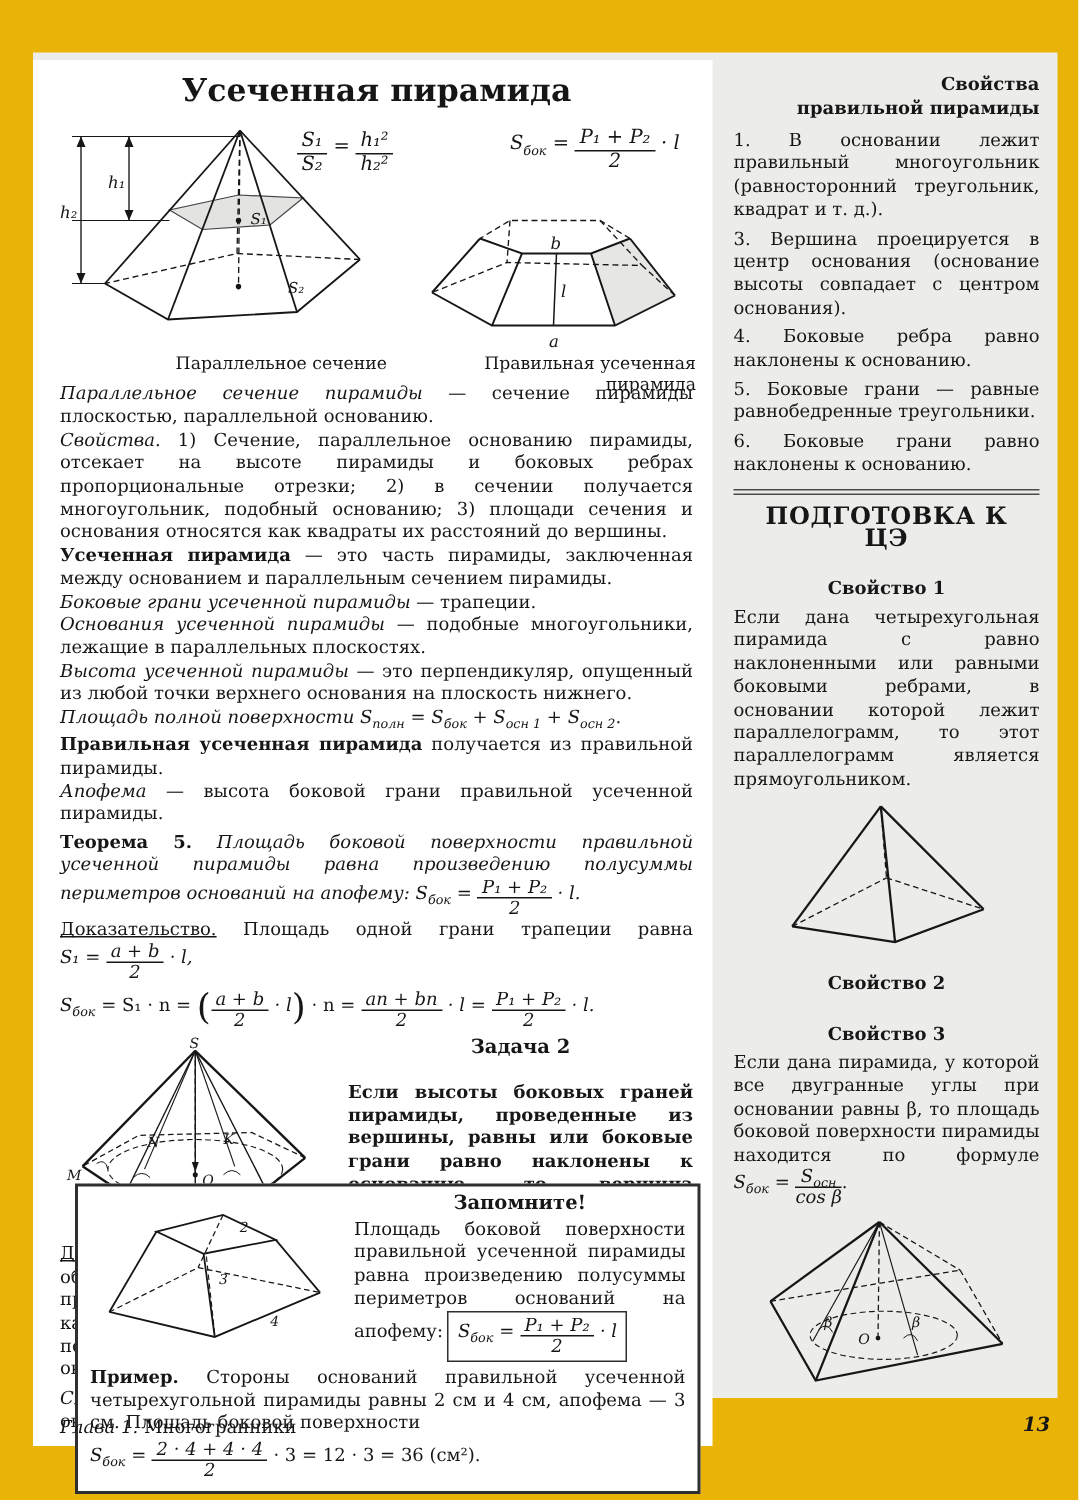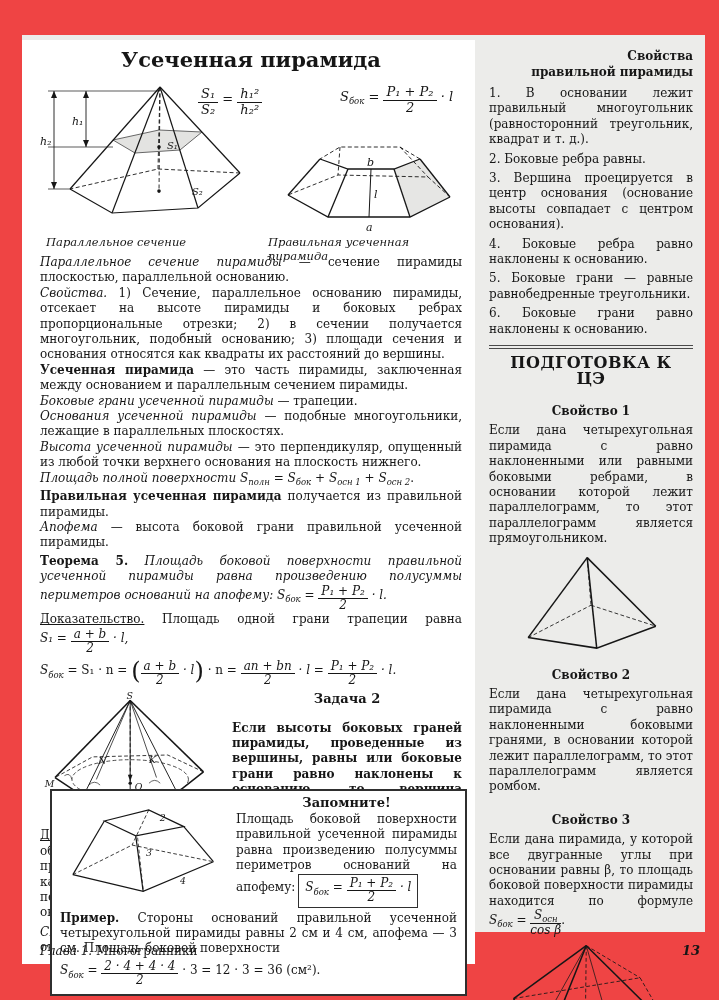--- a/index.html
+++ b/index.html
@@ -1,23 +1,23 @@
 <!DOCTYPE html>
 <html><head>
 <meta charset="utf-8">
 <style>
   html,body{margin:0;padding:0;background:#fff;}
-  .page{position:relative;width:719px;height:1000px;background:#ef4444;
+  .page{position:relative;width:719px;height:1000px;background:#eab308;
         font-family:"DejaVu Serif",serif;color:#161616;overflow:hidden;}
   .panel{position:absolute;left:22px;top:35px;width:683px;height:897px;background:#ececea;}
   .maincol{position:absolute;left:22px;top:40px;width:453px;min-height:742px;background:#fff;
            box-sizing:border-box;padding:5px 13px 8px 18px;}
   .title{font-size:21px;font-weight:bold;text-align:center;margin:2px 0 7px;}
   .figrow{position:relative;height:176px;}
-  .cap{position:absolute;font-style:italic;font-size:11.5px;text-align:left;}
+  .cap{position:absolute;font-size:11.5px;text-align:right;}
   .cap1{left:6px;top:156px;width:212px;}
   .cap2{left:228px;top:156px;width:196px;}
   .f-ratio{position:absolute;left:158px;top:8px;font-size:13px;}
   .f-sbok-top{position:absolute;left:300px;top:6px;font-size:13px;}
   .math{white-space:nowrap;}
   .mi{font-style:italic;}
   .ms{font-size:8.5px;font-style:italic;line-height:0;}
   .frac{display:inline-block;vertical-align:-0.85em;text-align:center;line-height:1.12;font-style:italic;}
   .frac .num{display:block;border-bottom:1px solid #161616;padding:0 3px;}
   .frac .den{display:block;}
@@ -195,21 +195,20 @@
     <p class="para math" style="margin-top:3px;"><span class="mi">S</span><sub class="ms">бок</sub> <span>=</span> <span class="frac"><span class="num">2 · 4 + 4 · 4</span><span class="den">2</span></span> <span>· 3 = 12 · 3 = 36 (см²).</span></p>
   </div>
 
   <div class="sidebar">
     <div class="sb-h">
       <div>Свойства</div>
       <div>правильной пирамиды</div>
     </div>
     <div class="sb-items">
       <p>1. В основании лежит правильный многоугольник (равносторонний треугольник, квадрат и т. д.).</p>
-      <p>2. Боковые ребра равны.</p>
       <p>3. Вершина проецируется в центр основания (основание высоты совпадает с центром основания).</p>
       <p>4. Боковые ребра равно наклонены к основанию.</p>
       <p>5. Боковые грани — равные равнобедренные треугольники.</p>
       <p>6. Боковые грани равно наклонены к основанию.</p>
     </div>
     <div class="drule"></div>
     <div class="prep">ПОДГОТОВКА К ЦЭ</div>
 
     <div class="ptitle">Свойство 1</div>
     <p class="ptext">Если дана четырехугольная пирамида с равно наклоненными или равными боковыми ребрами, в основании которой лежит параллелограмм, то этот параллелограмм является прямоугольником.</p>
@@ -218,21 +217,20 @@
       <line x1="76" y1="8" x2="14" y2="92" stroke="#161616" stroke-width="1.6"></line>
       <line x1="76" y1="8" x2="86" y2="103" stroke="#161616" stroke-width="1.6"></line>
       <line x1="76" y1="8" x2="148" y2="80" stroke="#161616" stroke-width="1.6"></line>
       <polyline points="14,92 86,103 148,80" fill="none" stroke="#161616" stroke-width="1.6"></polyline>
       <line x1="14" y1="92" x2="80" y2="58" stroke="#161616" stroke-width="0.9" stroke-dasharray="4 2.5"></line>
       <line x1="80" y1="58" x2="148" y2="80" stroke="#161616" stroke-width="0.9" stroke-dasharray="4 2.5"></line>
       <line x1="76" y1="8" x2="80" y2="58" stroke="#161616" stroke-width="0.9" stroke-dasharray="4 2.5"></line>
     </svg>
 
     <div class="ptitle">Свойство 2</div>
-    <p class="ptext">Если дана четырехугольная пирамида с равно наклоненными боковыми гранями, в основании которой лежит параллелограмм, то этот параллелограмм является ромбом.</p>
 
     <div class="ptitle">Свойство 3</div>
     <p class="ptext"><span>Если дана пирамида, у которой все двугранные углы при основании равны β, то площадь боковой поверхности пирамиды находится по формуле </span><span class="math"><span class="mi">S</span><sub class="ms">бок</sub> <span>=</span> <span class="frac"><span class="num"><span class="mi">S</span><sub class="ms">осн</sub></span><span class="den">cos β</span></span><span>.</span></span></p>
 
     <svg class="sfig" width="178" height="118" viewBox="0 0 180 125">
       <ellipse cx="88" cy="86" rx="52" ry="17" fill="none" stroke="#161616" stroke-width="0.8" stroke-dasharray="4 2.5"></ellipse>
       <line x1="85" y1="6" x2="8" y2="62" stroke="#161616" stroke-width="1.6"></line>
       <line x1="85" y1="6" x2="40" y2="118" stroke="#161616" stroke-width="1.6"></line>
       <line x1="85" y1="6" x2="172" y2="92" stroke="#161616" stroke-width="1.6"></line>
       <polyline points="8,62 40,118 172,92" fill="none" stroke="#161616" stroke-width="1.6"></polyline>

